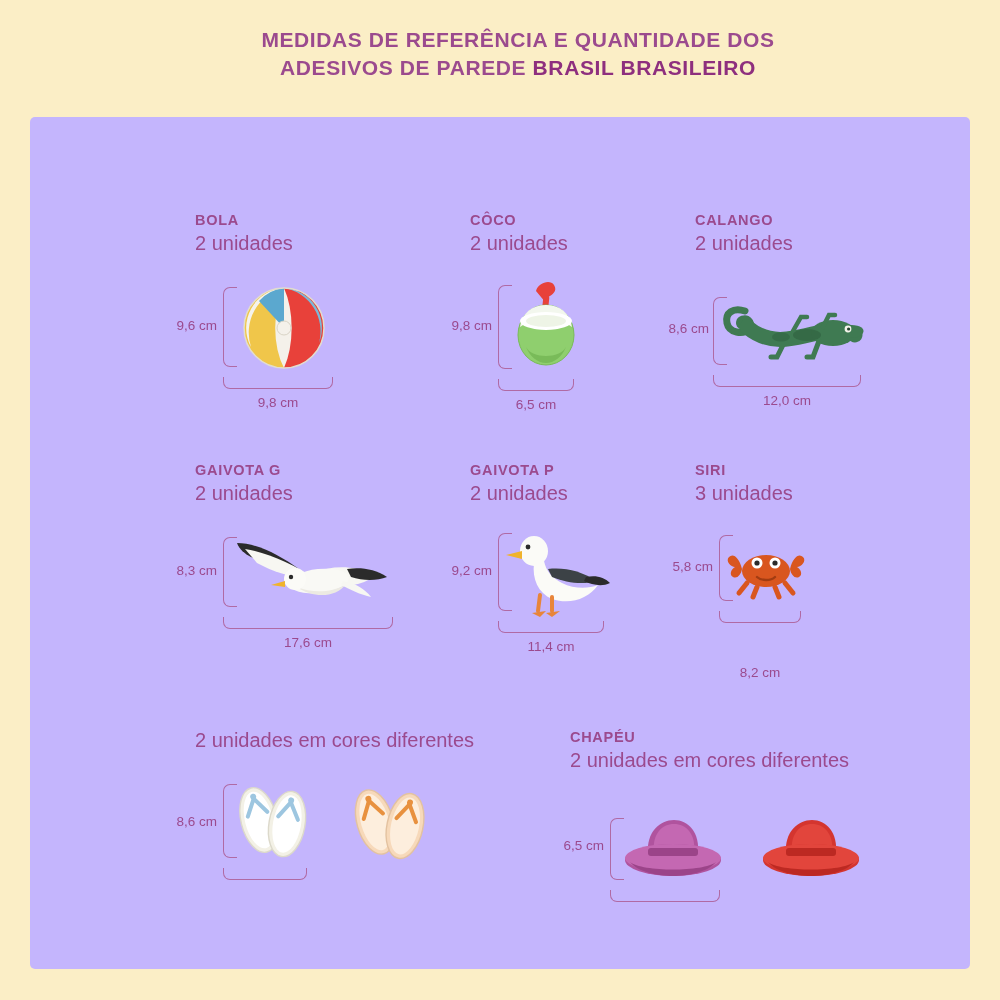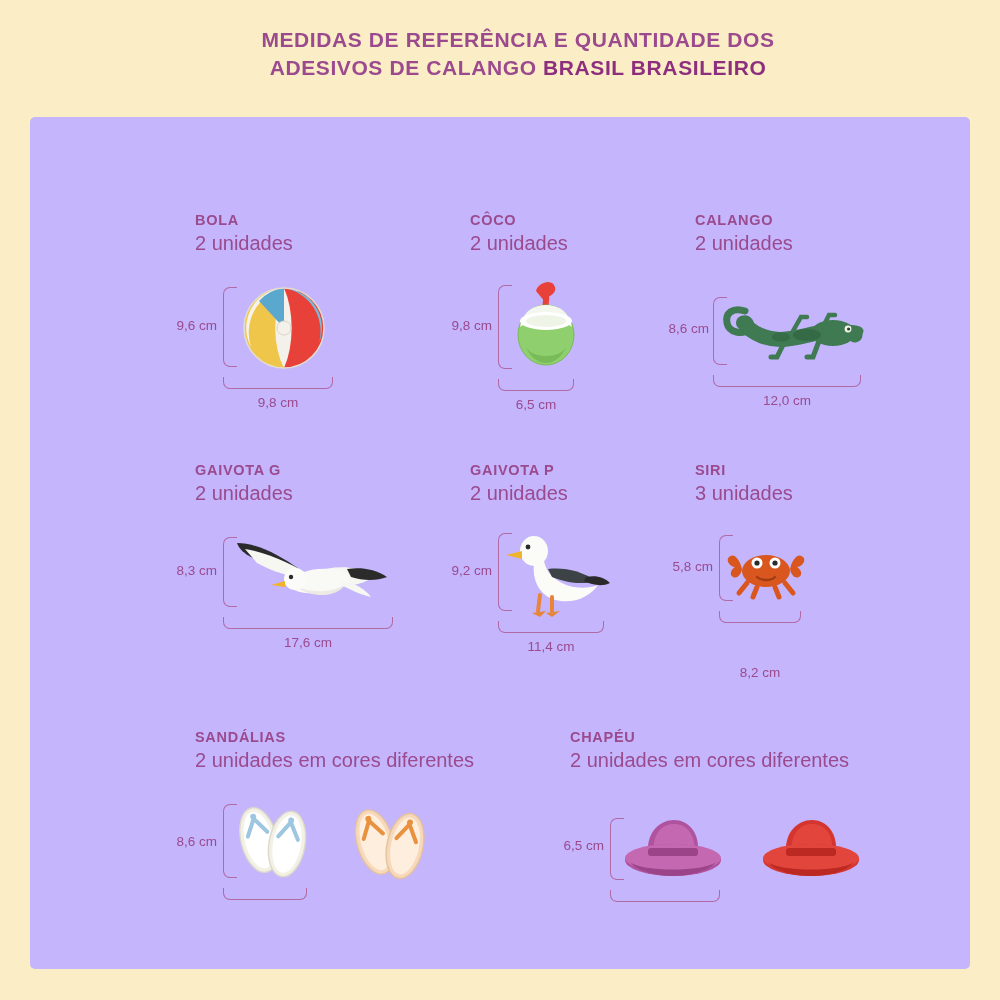--- a/index.html
+++ b/index.html
@@ -90,21 +90,21 @@
   }
   svg { display: block; overflow: visible; }
 </style>
 </head>
 <body>
 
 <div id="page">
 
   <div class="title-block">
     <span class="title-line">MEDIDAS DE REFERÊNCIA E QUANTIDADE DOS</span>
-    <span class="title-line"><span>ADESIVOS DE CALANGO </span><span class="title-strong">BRASIL BRASILEIRO</span></span>
+    <span class="title-line"><span>ADESIVOS DE PAREDE </span><span class="title-strong">BRASIL BRASILEIRO</span></span>
   </div>
 
   <div class="card">
 
     <div class="item" style="left:165px; top:95px; width:230px;">
       <p class="item-title">BOLA</p>
       <p class="item-qty">2 unidades</p>
       <div class="meas-area" style="height:180px;">
         <div class="bracket-v" style="left:28px; top:32px; width:14px; height:80px;"></div>
         <div class="label-v" style="left:-42px; top:63px; width:64px;">9,6 cm</div>
@@ -246,21 +246,20 @@
             <circle cx="50" cy="28" r="5.5" fill="#ffffff"></circle>
             <circle cx="32" cy="28" r="2.6" fill="#2b2b2b"></circle>
             <circle cx="50" cy="28" r="2.6" fill="#2b2b2b"></circle>
             <path d="M32 42 C36 46 46 46 50 42" stroke="#a23c12" stroke-width="2.4" fill="none" stroke-linecap="round"></path>
           </svg>
         </div>
       </div>
     </div>
 
     <div class="item" style="left:165px; top:612px; width:330px;">
-      <p class="item-title">SANDÁLIAS</p>
       <p class="item-qty">2 unidades em cores diferentes</p>
       <div class="meas-area" style="height:140px;">
         <div class="bracket-v" style="left:28px; top:32px; width:14px; height:74px;"></div>
         <div class="label-v" style="left:-42px; top:62px; width:64px;">8,6 cm</div>
         <div class="bracket-h" style="left:28px; top:116px; width:84px; height:12px;"></div>
         <div class="art" style="left:34px; top:22px;">
           <svg width="90" height="92" viewBox="0 0 90 92">
             <g transform="rotate(-14 30 46)">
               <ellipse cx="30" cy="46" rx="18" ry="33" fill="#f3f1e6"></ellipse>
               <ellipse cx="30" cy="46" rx="14" ry="29" fill="#ffffff"></ellipse>

